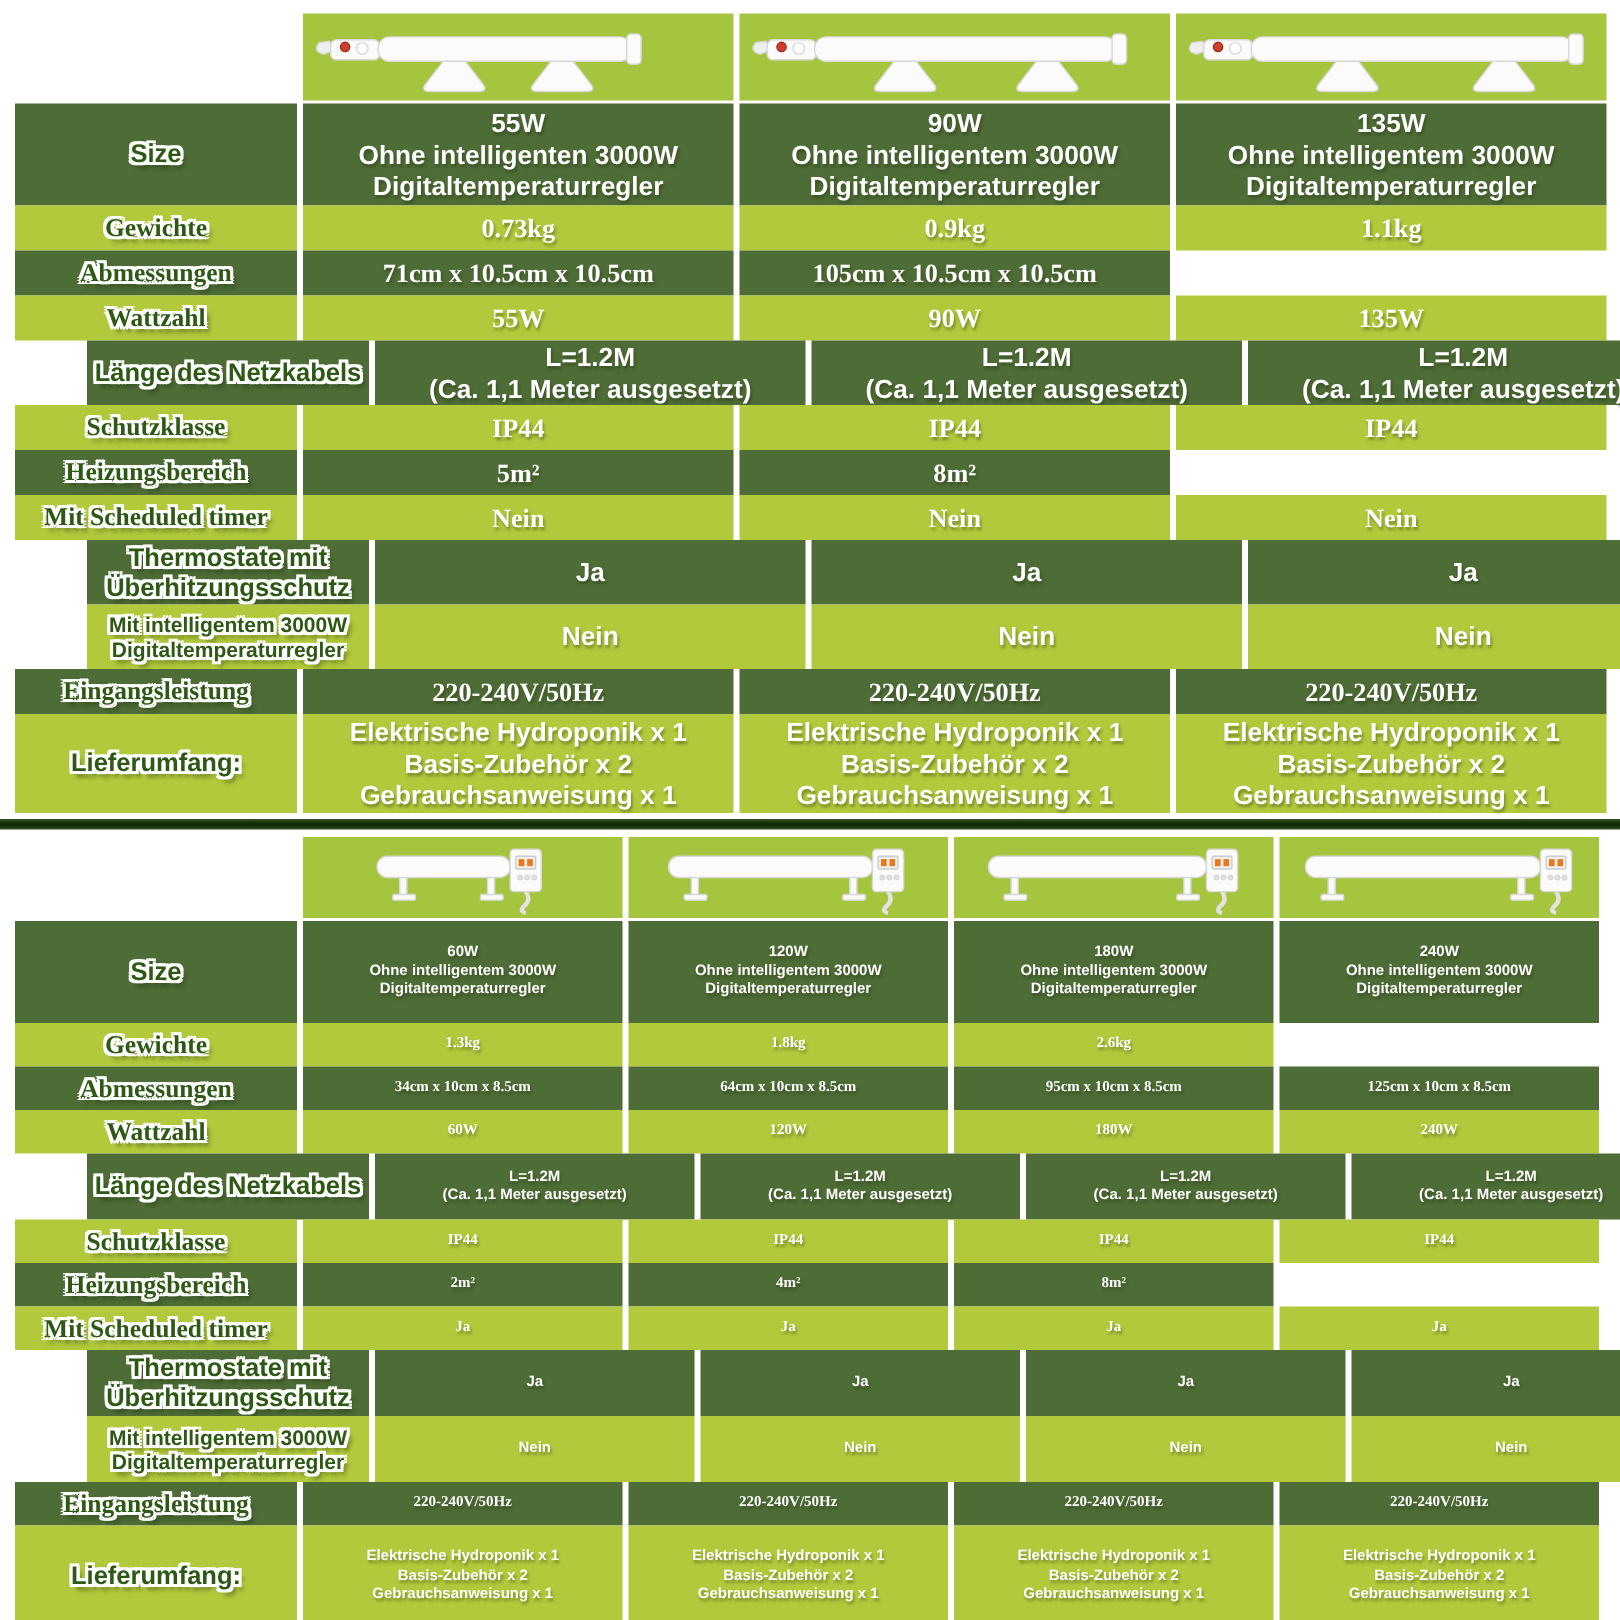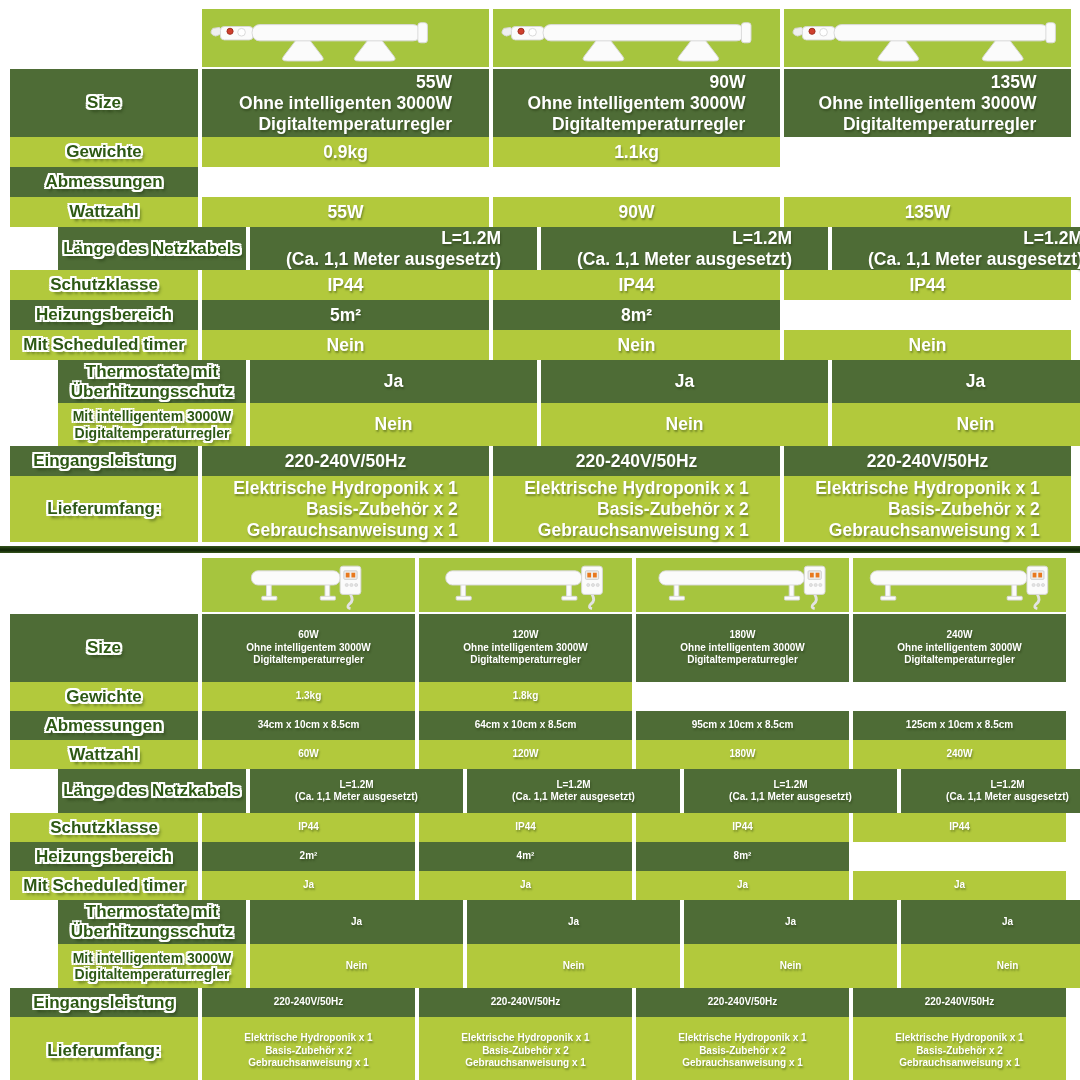--- a/index.html
+++ b/index.html
@@ -16,27 +16,27 @@
     font-family:"Liberation Sans", sans-serif;font-weight:bold;
   }
   .page{padding-top:9px;}
   .spec-table{margin-left:10px;}
   .row{display:flex;column-gap:4px;}
   .row.dark  > .cell{background:var(--row-dark);}
   .row.light > .cell{background:var(--row-light);}
   .cell{display:flex;align-items:center;justify-content:center;text-align:center;}
   .label-cell{width:188px;flex:0 0 188px;}
   .spacer{background:transparent !important;}
-  .top-table    .val-cell{width:287px;flex:0 0 287px;text-align:right;}
+  .top-table    .val-cell{width:287px;flex:0 0 287px;}
   .bottom-table .val-cell{width:213px;flex:0 0 213px;}
   .img-cell{background:var(--product-bg) !important;padding:2px 6px;}
   .r-img{height:58px;margin-bottom:2px;}
   .bottom-table .r-img{height:54px;}
   .r-size{height:68px;}
-  .r-single{height:29px;}
+  .r-single{height:29px;font-family:Liberation Serif, serif;}
   .top-table .r-single{height:30px;}
   .r-double{height:44px;padding-left:48px;}
   .top-table .r-double{height:43px;}
   .r-triple{height:66px;}
   .bottom-table .r-triple{height:68px;}
   .label-text{
     color:var(--label-color);font-size:17px;line-height:1.15;white-space:pre-line;
     text-shadow:
       -2px -2px 0 #fff, 2px -2px 0 #fff, -2px 2px 0 #fff, 2px 2px 0 #fff,
       -2px 0 0 #fff, 2px 0 0 #fff, 0 -2px 0 #fff, 0 2px 0 #fff,
@@ -121,30 +121,39 @@
         <div class="val-cell cell" data-name="cell-135w-size">
           <span class="val-text" data-name="cell-value">135W
 Ohne intelligentem 3000W
 Digitaltemperaturregler</span>
         </div>
       </div>
       <div class="row light r-single" data-name="table-row-gewichte">
         <div class="label-cell cell" data-name="row-label-gewichte">
           <span class="label-text" data-name="row-label-text">Gewichte</span>
         </div>
+        <div class="val-cell cell" data-name="cell-55w-gewichte">
+          <span class="val-text" data-name="cell-value">0.73kg</span>
+        </div>
         <div class="val-cell cell" data-name="cell-90w-gewichte">
           <span class="val-text" data-name="cell-value">0.9kg</span>
         </div>
         <div class="val-cell cell" data-name="cell-135w-gewichte">
           <span class="val-text" data-name="cell-value">1.1kg</span>
         </div>
       </div>
       <div class="row dark r-single" data-name="table-row-abmessungen">
         <div class="label-cell cell" data-name="row-label-abmessungen">
           <span class="label-text" data-name="row-label-text">Abmessungen</span>
+        </div>
+        <div class="val-cell cell" data-name="cell-90w-abmessungen">
+          <span class="val-text" data-name="cell-value">71cm x 10.5cm x 10.5cm</span>
+        </div>
+        <div class="val-cell cell" data-name="cell-135w-abmessungen">
+          <span class="val-text" data-name="cell-value">105cm x 10.5cm x 10.5cm</span>
         </div>
       </div>
       <div class="row light r-single" data-name="table-row-wattzahl">
         <div class="label-cell cell" data-name="row-label-wattzahl">
           <span class="label-text" data-name="row-label-text">Wattzahl</span>
         </div>
         <div class="val-cell cell" data-name="cell-55w-wattzahl">
           <span class="val-text" data-name="cell-value">55W</span>
         </div>
         <div class="val-cell cell" data-name="cell-90w-wattzahl">
@@ -384,20 +393,23 @@
       <div class="row light r-single" data-name="table-row-gewichte">
         <div class="label-cell cell" data-name="row-label-gewichte">
           <span class="label-text" data-name="row-label-text">Gewichte</span>
         </div>
         <div class="val-cell cell" data-name="cell-120w-gewichte">
           <span class="val-text" data-name="cell-value">1.3kg</span>
         </div>
         <div class="val-cell cell" data-name="cell-180w-gewichte">
           <span class="val-text" data-name="cell-value">1.8kg</span>
         </div>
+        <div class="val-cell cell" data-name="cell-240w-gewichte">
+          <span class="val-text" data-name="cell-value">2.6kg</span>
+        </div>
       </div>
       <div class="row dark r-single" data-name="table-row-abmessungen">
         <div class="label-cell cell" data-name="row-label-abmessungen">
           <span class="label-text" data-name="row-label-text">Abmessungen</span>
         </div>
         <div class="val-cell cell" data-name="cell-60w-abmessungen">
           <span class="val-text" data-name="cell-value">34cm x 10cm x 8.5cm</span>
         </div>
         <div class="val-cell cell" data-name="cell-120w-abmessungen">
           <span class="val-text" data-name="cell-value">64cm x 10cm x 8.5cm</span>

